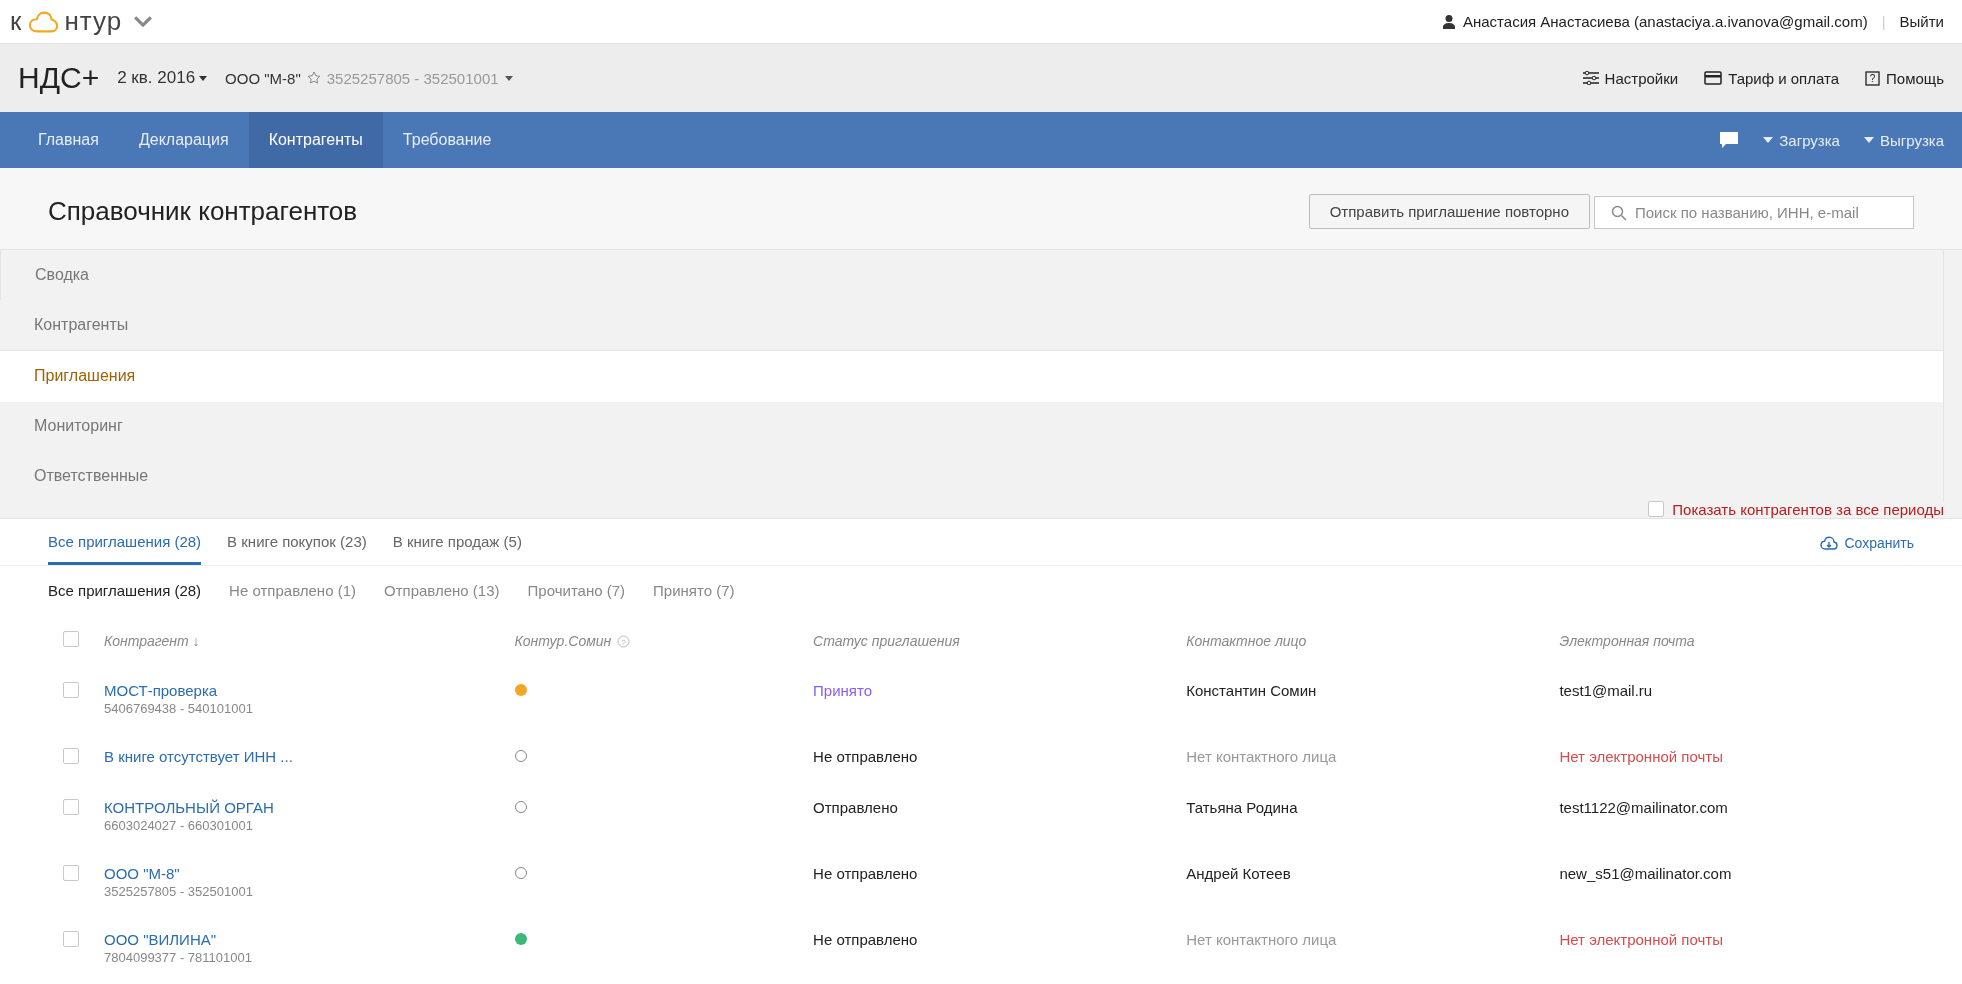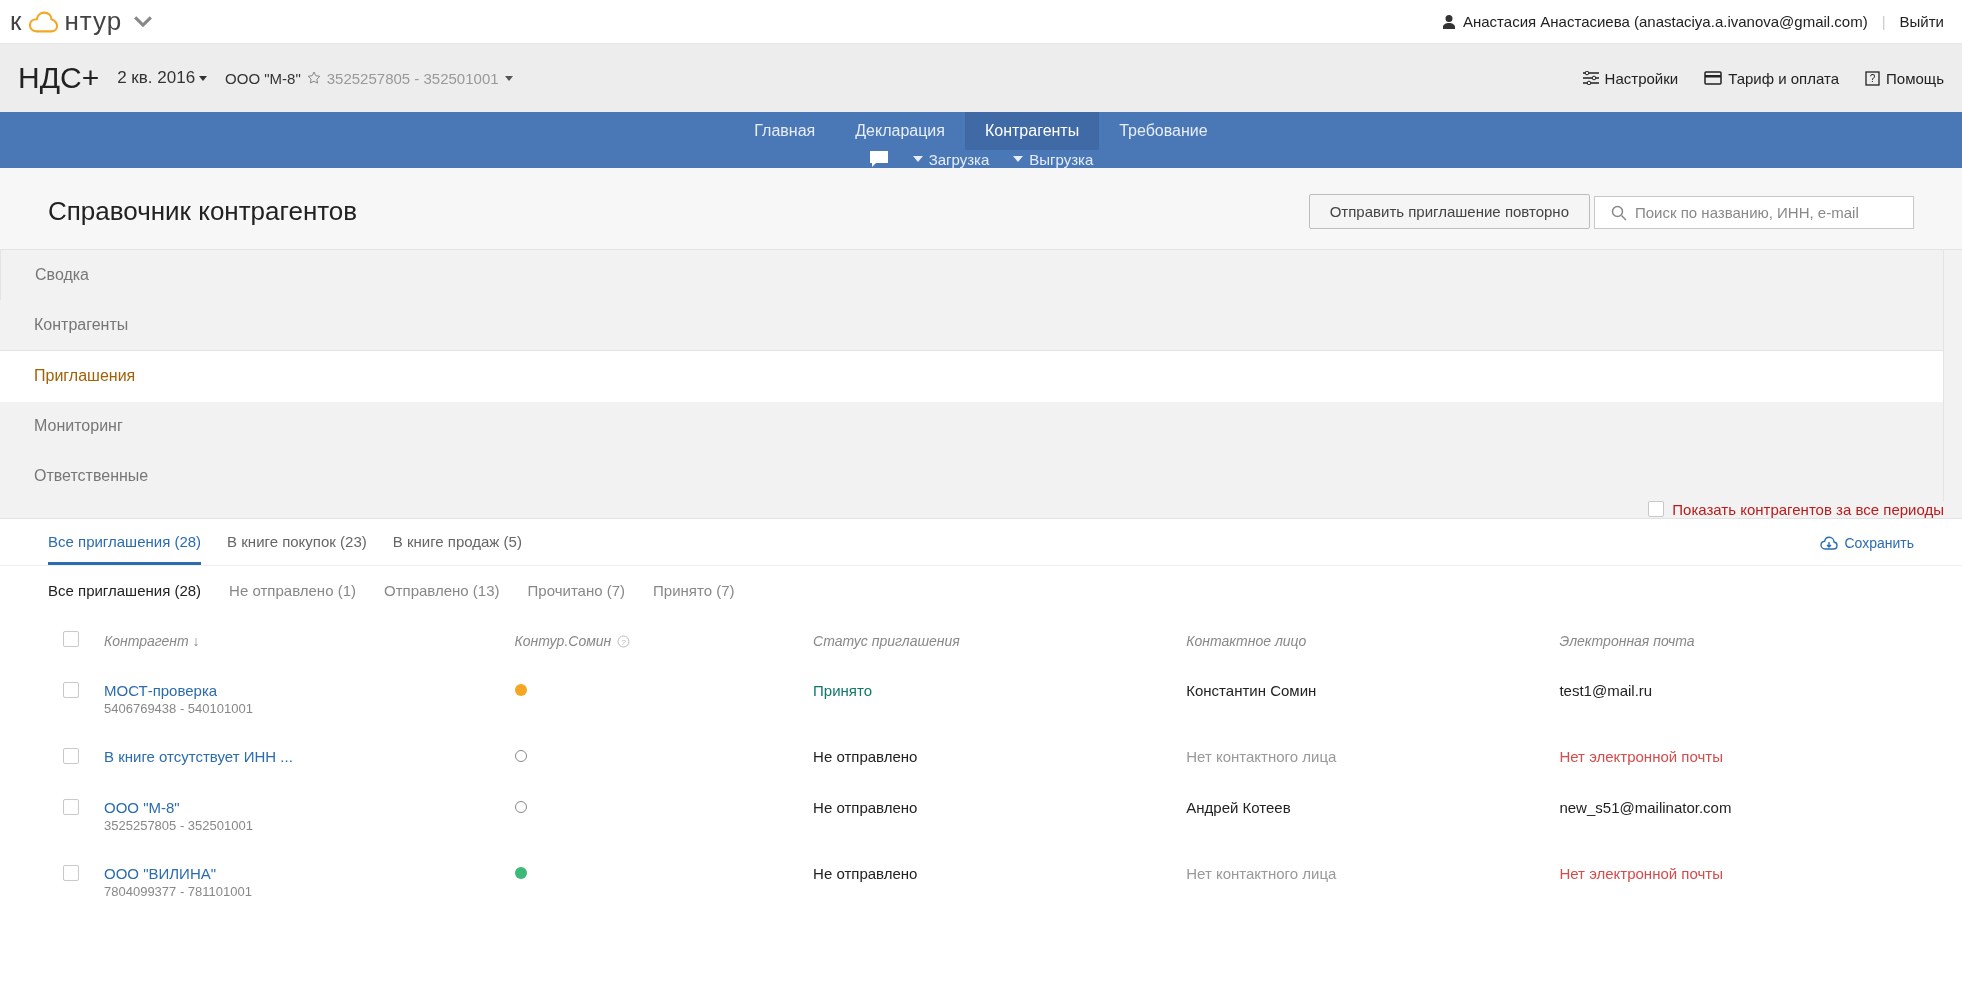--- a/index.html
+++ b/index.html
@@ -17,21 +17,21 @@
   .secondbar { display: flex; align-items: center; justify-content: space-between; background: #ededed; padding: 0 18px; height: 68px;}
   .secondbar-left { display:flex; align-items:center; gap:18px; }
   .app-title { font-size: 30px; color: #222; font-weight: 400;}
   .period { font-size: 17px; color: #333; display:flex; align-items:center; gap:4px;}
   .org { font-size: 15px; color: #333; display:flex; align-items:center; gap:6px;}
   .org .ids { color: #999; }
   .secondbar-right { display:flex; align-items:center; gap:26px; font-size:15px; color:#222;}
   .secondbar-right .item { display:flex; align-items:center; gap:6px; cursor:pointer;}
   
   
-  .nav { display:flex; align-items:center; justify-content:space-between; background:#4a77b5; color:#fff; height:56px; padding:0 18px;flex-direction:column;}
+  .nav { display:flex; align-items:center; justify-content:space-between; background:#4a77b5; color:#fff; height:56px; padding:0 18px;}
   .nav-left { display:flex; align-items:stretch; height:100%;}
   .nav-item { display:flex; align-items:center; padding:0 20px; font-size:16px; cursor:pointer; color:#e8eef8;}
   .nav-item.active { background:#406aa6; color:#fff;}
   .nav-right { display:flex; align-items:center; gap:24px; font-size:15px;}
   .nav-right .item { display:flex; align-items:center; gap:6px; cursor:pointer; color:#e8eef8;}
   .caret-down { display:inline-block; width:0; height:0; border-left:5px solid transparent; border-right:5px solid transparent; border-top:6px solid currentColor; vertical-align:middle;}
   .caret-down.small { border-left:4px solid transparent; border-right:4px solid transparent; border-top:5px solid currentColor;}
   
   
   .page-header { display:flex; align-items:center; justify-content:space-between; padding:26px 48px 20px 48px; background:#f7f7f7;}
@@ -67,21 +67,21 @@
   th { text-align:left; color:#888; font-weight:400; font-style:italic; font-size:14px; padding:16px 10px;}
   th.first, td.first { width:46px; text-align:center;}
   td { padding:16px 10px; vertical-align:top; font-size:15px;}
   tbody tr { }
   .c-name { color:#2b6cb0; cursor:pointer;}
   .c-ids { color:#888; font-size:13px; margin-top:2px;}
   .dot { width:12px; height:12px; border-radius:50%; display:inline-block;}
   .dot.orange { background:#f5a623;}
   .dot.green { background:#3cb878;}
   .dot.empty { background:#fff; border:1.5px solid #888;}
-  .status-ok { color:#0f766e;}
+  .status-ok { color:#8b5cf6;}
   .muted { color:#999;}
   .red { color:#d64b4b;}
   .col-focus { text-align:left; }
   
   svg { flex-shrink:0; }
 </style>
 </head>
 <body>
 
 <div class="topbar">
@@ -257,20 +257,31 @@
             <div class="c-name">В книге отсутствует ИНН ...</div>
           </td>
           <td class="col-focus"><span class="dot empty"></span></td>
           <td><span class="">Не отправлено</span></td>
           <td><span class="muted">Нет контактного лица</span></td>
           <td><span class="red">Нет электронной почты</span></td>
         </tr>
         <tr>
           <td class="first"><span class="chk"></span></td>
           <td>
+            <div class="c-name">КОНТРОЛЬНЫЙ ОРГАН</div>
+            <div class="c-ids">6603024027 - 660301001</div>
+          </td>
+          <td class="col-focus"><span class="dot empty"></span></td>
+          <td><span class="">Отправлено</span></td>
+          <td><span class="">Татьяна Родина</span></td>
+          <td><span class="">test1122@mailinator.com</span></td>
+        </tr>
+        <tr>
+          <td class="first"><span class="chk"></span></td>
+          <td>
             <div class="c-name">ООО "М-8"</div>
             <div class="c-ids">3525257805 - 352501001</div>
           </td>
           <td class="col-focus"><span class="dot empty"></span></td>
           <td><span class="">Не отправлено</span></td>
           <td><span class="">Андрей Котеев</span></td>
           <td><span class="">new_s51@mailinator.com</span></td>
         </tr>
         <tr>
           <td class="first"><span class="chk"></span></td>

